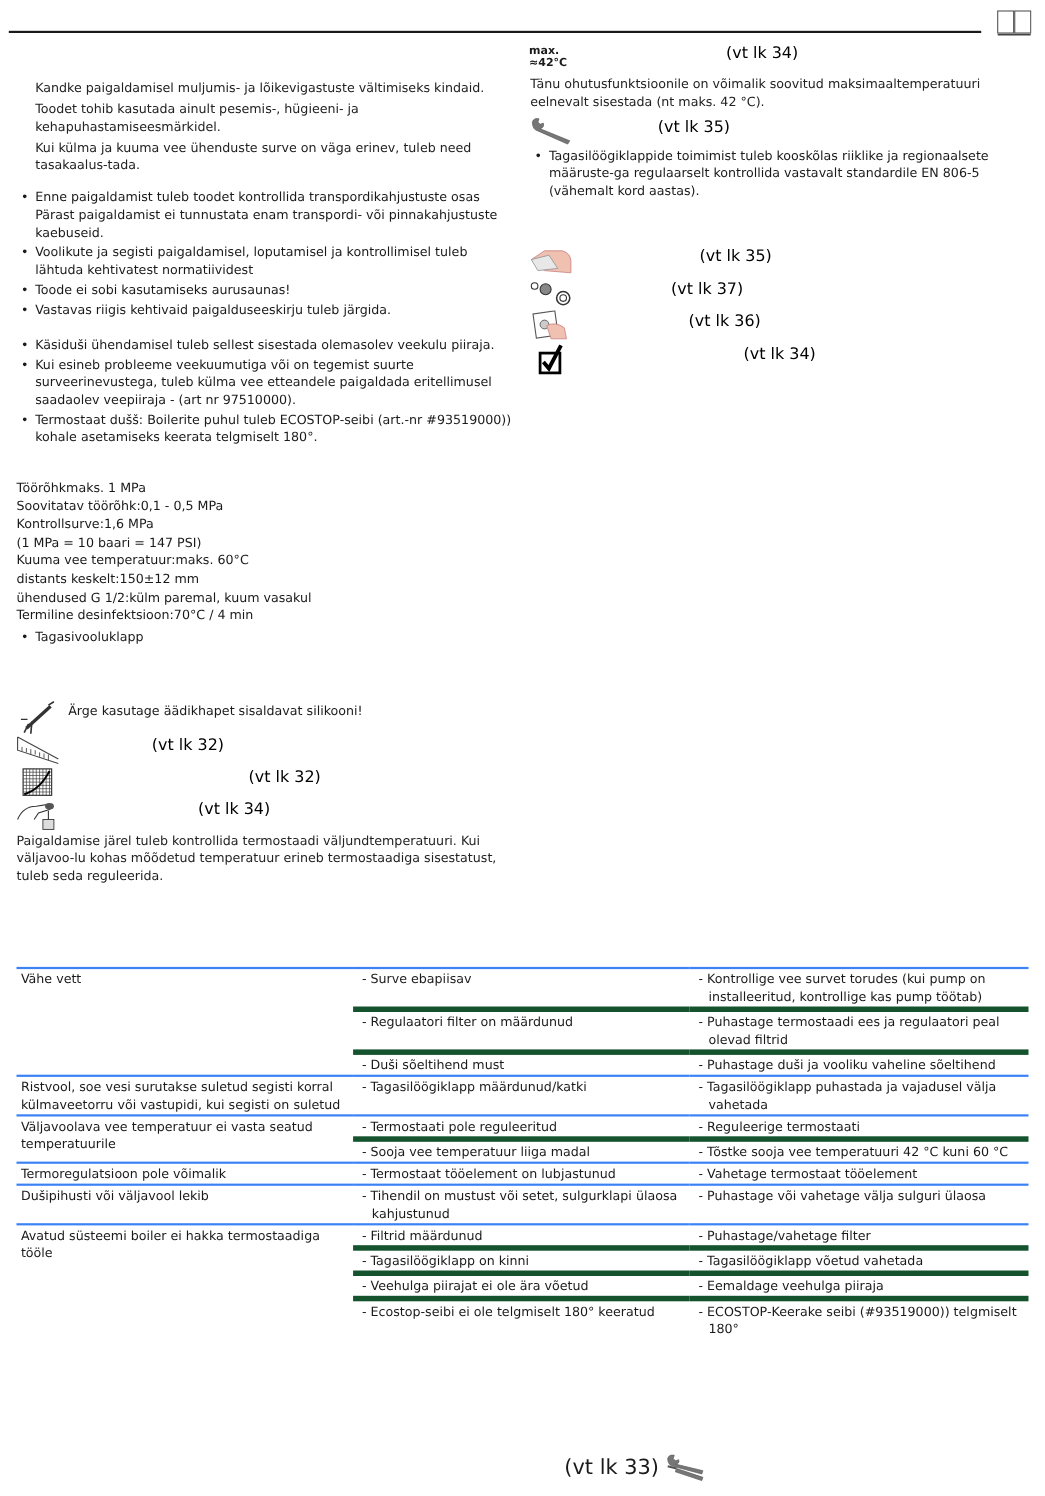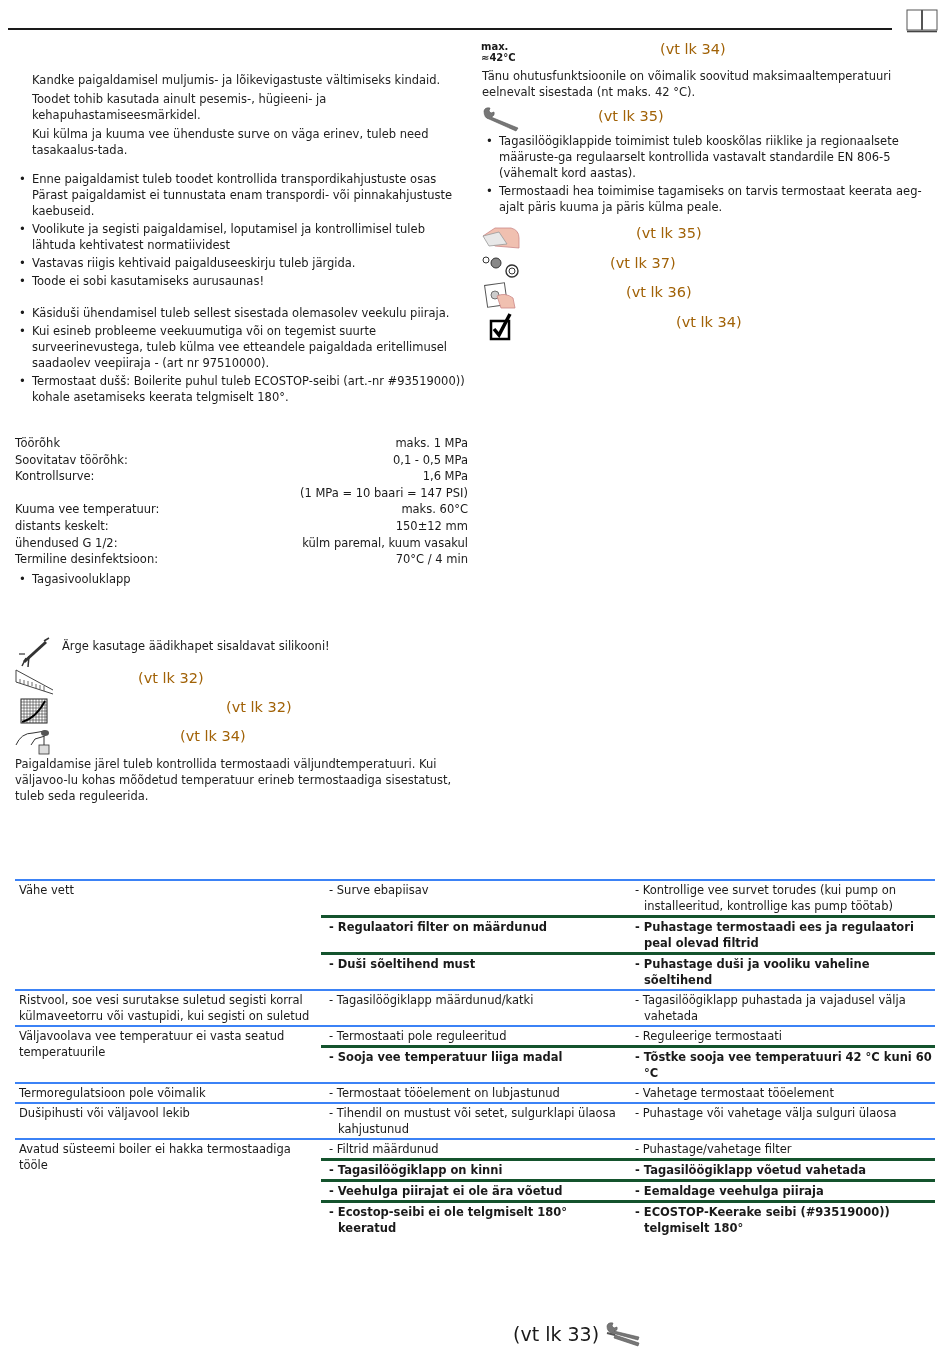--- a/index.html
+++ b/index.html
@@ -8,56 +8,56 @@
     font-family: "DejaVu Sans", sans-serif; font-size: 11.5px; line-height: 16px;
     position: relative; overflow: hidden;
   }
   .abs { position: absolute; }
   .topline { left: 8px; top: 28px; width: 884px; height: 2px; background: #1a1a1a; }
   .book-icon { left: 906px; top: 8px; width: 32px; height: 26px; }
   .para { color: #222; }
   .bullets { list-style: none; }
   .bullets li { position: relative; padding-left: 17px; margin-bottom: 2px; }
   .bullets li::before { content: "•"; position: absolute; left: 4px; top: 0; }
-  .ref { font-size: 14.5px; color: #a16207; }
-  .spec-row { display: flex; justify-content: space-between; height: 16.6px; }
+  .ref { font-size: 14.5px; color: #000000; }
+  .spec-row { display: flex; justify-content: flex-start; height: 16.6px; }
   .spec-row .v { text-align: right; }
   table.trouble {
     position: absolute; left: 15px; top: 879px; width: 920px; border-collapse: collapse;
     font-size: 11.5px; line-height: 16px;
   }
   table.trouble td { vertical-align: top; padding: 1px 3px 1px 4px; }
   table.trouble td.c1 { width: 306px; }
   table.trouble td.c2 { width: 306px; padding-left: 8px; }
   table.trouble td.c3 { width: 308px; padding-left: 8px; }
   .hang { padding-left: 9px; text-indent: -9px; display: block; }
   tr.grp-start td { border-top: 2px solid #3b82f6; }
-  tr.sub td.c2, tr.sub td.c3 { border-top: 3px solid #14532d; font-weight: bold; }
+  tr.sub td.c2, tr.sub td.c3 { border-top: 5px solid #14532d; }
 </style>
 </head>
 <body>
 
 <div class="abs topline"></div>
 <svg class="abs book-icon" viewBox="0 0 32 26">
   <rect x="1" y="2" width="14.5" height="20" fill="none" stroke="#555" stroke-width="1"></rect>
   <rect x="16.5" y="2" width="14.5" height="20" fill="none" stroke="#555" stroke-width="1"></rect>
   <line x1="1" y1="23.5" x2="31" y2="23.5" stroke="#444" stroke-width="1.6"></line>
 </svg>
 
 <div class="abs" style="left:32px; top:72px; width:440px;">
   <p class="para" style="margin-bottom:3px">Kandke paigaldamisel muljumis- ja lõikevigastuste vältimiseks kindaid.</p>
   <p class="para" style="margin-bottom:3px">Toodet tohib kasutada ainult pesemis-, hügieeni- ja kehapuhastamiseesmärkidel.</p>
   <p class="para">Kui külma ja kuuma vee ühenduste surve on väga erinev, tuleb need tasakaalus-tada.</p>
 </div>
 
 <ul class="abs bullets" style="left:15px; top:171px; width:455px;">
   <li>Enne paigaldamist tuleb toodet kontrollida transpordikahjustuste osas Pärast paigaldamist ei tunnustata enam transpordi- või pinnakahjustuste kaebuseid.</li>
   <li>Voolikute ja segisti paigaldamisel, loputamisel ja kontrollimisel tuleb lähtuda kehtivatest normatiividest</li>
+  <li>Toode ei sobi kasutamiseks aurusaunas!</li>
   <li>Vastavas riigis kehtivaid paigalduseeskirju tuleb järgida.</li>
-  <li>Toode ei sobi kasutamiseks aurusaunas!</li>
 </ul>
 
 <ul class="abs bullets" style="left:15px; top:305px; width:455px;">
   <li>Käsiduši ühendamisel tuleb sellest sisestada olemasolev veekulu piiraja.</li>
   <li>Kui esineb probleeme veekuumutiga või on tegemist suurte surveerinevustega, tuleb külma vee etteandele paigaldada eritellimusel saadaolev veepiiraja - (art nr 97510000).</li>
   <li>Termostaat dušš: Boilerite puhul tuleb ECOSTOP-seibi (art.-nr #93519000)) kohale asetamiseks keerata telgmiselt 180°.</li>
 </ul>
 
 <div class="abs" style="left:15px; top:435px; width:453px;">
   <div class="spec-row">
@@ -152,21 +152,20 @@
 <div class="abs ref" style="left:660px; top:41px;">(vt lk 34)</div>
 <div class="abs para" style="left:482px; top:68px; width:455px;">Tänu ohutusfunktsioonile on võimalik soovitud maksimaaltemperatuuri eelnevalt sisestada (nt maks. 42 °C).</div>
 
 <svg class="abs" style="left:481px; top:106px; width:40px; height:26px;" viewBox="0 0 40 26">
   <path d="M3 5 Q4 1 9 2 L8 5 L10 7 L13 6 Q14 10 10 11 L37 22 L35 25 L8 13 Q3 12 3 5 Z" fill="#777" stroke="#555" stroke-width="0.6"></path>
 </svg>
 <div class="abs ref" style="left:598px; top:108px;">(vt lk 35)</div>
 
 <ul class="abs bullets" style="left:482px; top:133px; width:455px;">
   <li style="margin-bottom:2px">Tagasilöögiklappide toimimist tuleb kooskõlas riiklike ja regionaalsete määruste-ga regulaarselt kontrollida vastavalt standardile EN 806-5 (vähemalt kord aastas).</li>
-  <li>Termostaadi hea toimimise tagamiseks on tarvis termostaat keerata aeg-ajalt päris kuuma ja päris külma peale.</li>
 </ul>
 
 <svg class="abs" style="left:481px; top:224px; width:40px; height:26px;" viewBox="0 0 40 26">
   <path d="M2 12 L14 4 L30 4 Q38 6 38 14 L38 24 L14 22 Z" fill="#f0c0b0" stroke="#c88" stroke-width="0.8"></path>
   <path d="M2 12 L18 8 L26 20 L8 22 Z" fill="#e8e8e8" stroke="#999" stroke-width="0.8"></path>
 </svg>
 <div class="abs ref" style="left:636px; top:225px;">(vt lk 35)</div>
 
 <svg class="abs" style="left:481px; top:253px; width:40px; height:26px;" viewBox="0 0 40 26">
   <circle cx="5" cy="7" r="3" fill="none" stroke="#333" stroke-width="1"></circle>

